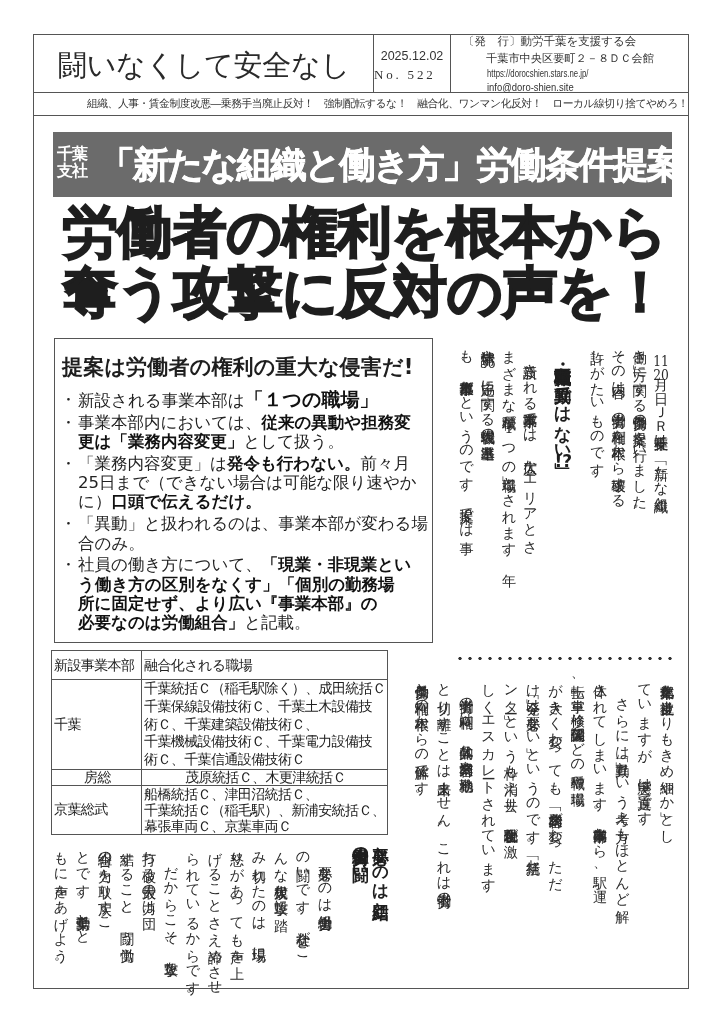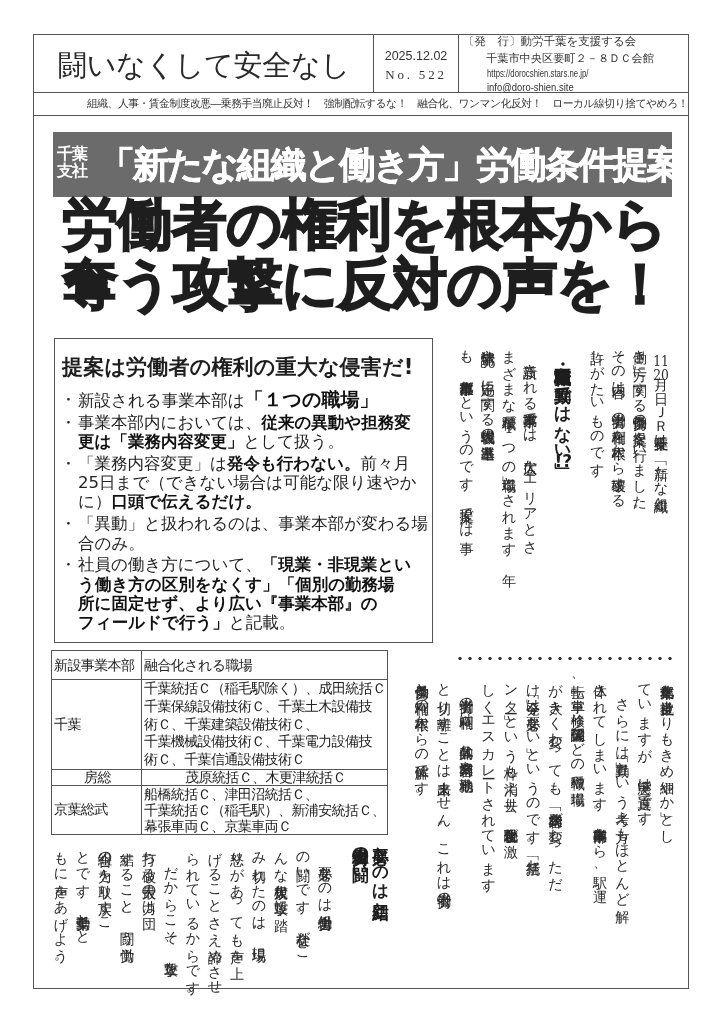--- a/index.html
+++ b/index.html
@@ -4,37 +4,37 @@
 <style>
 *{box-sizing:border-box;}
 html,body{margin:0;padding:0;}
 body{width:724px;height:1024px;position:relative;overflow:hidden;background:#ffffff;color:#222;font-family:"DejaVu Sans",sans-serif;}
 .abs{position:absolute;}
 .frame{left:33px;top:34px;width:656px;height:955px;border:1.5px solid #555;}
 .hrule{left:34px;width:654px;height:0;border-top:1.2px solid #555;}
 
 
 .mast-title{left:58px;top:45px;line-height:40px;font-size:29px;font-weight:500;letter-spacing:-0.3px;white-space:nowrap;color:#2a2a2a;}
-.date-cell{left:373px;top:35px;width:86px;height:57px;border-left:1.2px solid #555;border-right:1.2px solid #555;padding-left:26px;}
+.date-cell{left:373px;top:35px;width:78px;height:57px;border-left:1.2px solid #555;border-right:1.2px solid #555;padding-left:26px;}
 .date{position:absolute;left:0;right:0;top:12px;line-height:18px;text-align:center;font-family:"Liberation Sans",sans-serif;font-size:12.5px;color:#333;}
-.issue{position:absolute;left:0;right:0;top:31px;line-height:18px;text-align:center;font-family:"Liberation Serif",serif;font-size:13px;letter-spacing:2.8px;color:#333;}
+.issue{position:absolute;left:0;right:0;top:31px;line-height:18px;text-align:left;font-family:"Liberation Serif",serif;font-size:13px;letter-spacing:2.8px;color:#333;}
 .pub{white-space:nowrap;line-height:15px;color:#333;}
 .pub-issuer{left:463px;top:34px;font-family:"DejaVu Serif",serif;font-size:11.5px;}
 .pub-address{left:486px;top:51px;font-family:"DejaVu Serif",serif;font-size:11.2px;}
 .pub-url{left:487px;top:66px;font-family:"Liberation Sans",sans-serif;font-size:10.5px;transform:scaleX(0.74);transform-origin:left center;}
 .pub-email{left:487px;top:80px;font-family:"Liberation Sans",sans-serif;font-size:11.5px;transform:scaleX(0.82);transform-origin:left center;}
 .slogan{left:59px;top:96px;line-height:16px;font-family:"DejaVu Serif",serif;font-size:10.8px;letter-spacing:-0.5px;white-space:nowrap;color:#333;margin-left:28px;}
 
 
 .banner{left:53px;top:132px;width:619px;height:65px;background:#6b6b6b;}
 .banner-label{position:absolute;left:4px;top:13px;width:38px;font-size:16px;line-height:17px;font-weight:900;color:#fff;letter-spacing:-1px;white-space:nowrap;}
 .banner-title{position:absolute;left:46px;top:0;line-height:65px;font-size:36px;font-weight:900;color:#fff;letter-spacing:-2px;white-space:nowrap;-webkit-text-stroke:0.8px #fff;}
 
 
-.headline{left:52px;top:194px;width:626px;text-align:center;}
+.headline{left:52px;top:202px;width:626px;text-align:center;}
 .hl{font-size:55px;line-height:60px;font-weight:900;letter-spacing:-0.5px;white-space:nowrap;color:#1e1e1e;-webkit-text-stroke:2px #1e1e1e;}
 
 
 .pbox{left:54px;top:338px;width:379px;height:305px;border:1.4px solid #555;}
 .pbox-title{left:62px;top:354px;line-height:26px;font-size:21px;font-weight:bold;white-space:nowrap;letter-spacing:0.2px;color:#1e1e1e;text-align:center;}
 .bullets{left:60px;top:390px;width:372px;}
 .bullet{position:relative;padding-left:18px;margin-bottom:2.5px;}
 .mark{position:absolute;left:0;top:0;width:16px;line-height:19.3px;font-size:16.5px;}
 .bline{font-size:16.5px;line-height:19.3px;white-space:nowrap;}
 .b{font-weight:bold;color:#111;}
@@ -119,21 +119,21 @@
   <div class="bullet">
     <span class="mark">・</span>
     <div class="bline"><span>「異動」と扱われるのは、事業本部が変わる場</span></div>
     <div class="bline"><span>合のみ。</span></div>
   </div>
   <div class="bullet">
     <span class="mark">・</span>
     <div class="bline"><span>社員の働き方について、</span><span class="b">「現業・非現業とい</span></div>
     <div class="bline"><span class="b">う働き方の区別をなくす」「個別の勤務場</span></div>
     <div class="bline"><span class="b">所に固定せず、より広い『事業本部』の</span></div>
-    <div class="bline"><span class="b">フィールドで行う」</span><span>と記載。</span></div>
+    <div class="bline"><span class="b">必要なのは労働組合」</span><span>と記載。</span></div>
   </div>
 </div>
 
 <table class="abs wtable">
   <tbody>
       <tr class="th">
     <td class="c1">新設事業本部</td>
     <td class="c2">融合化される職場</td>
   </tr>
   <tr class="r1">

